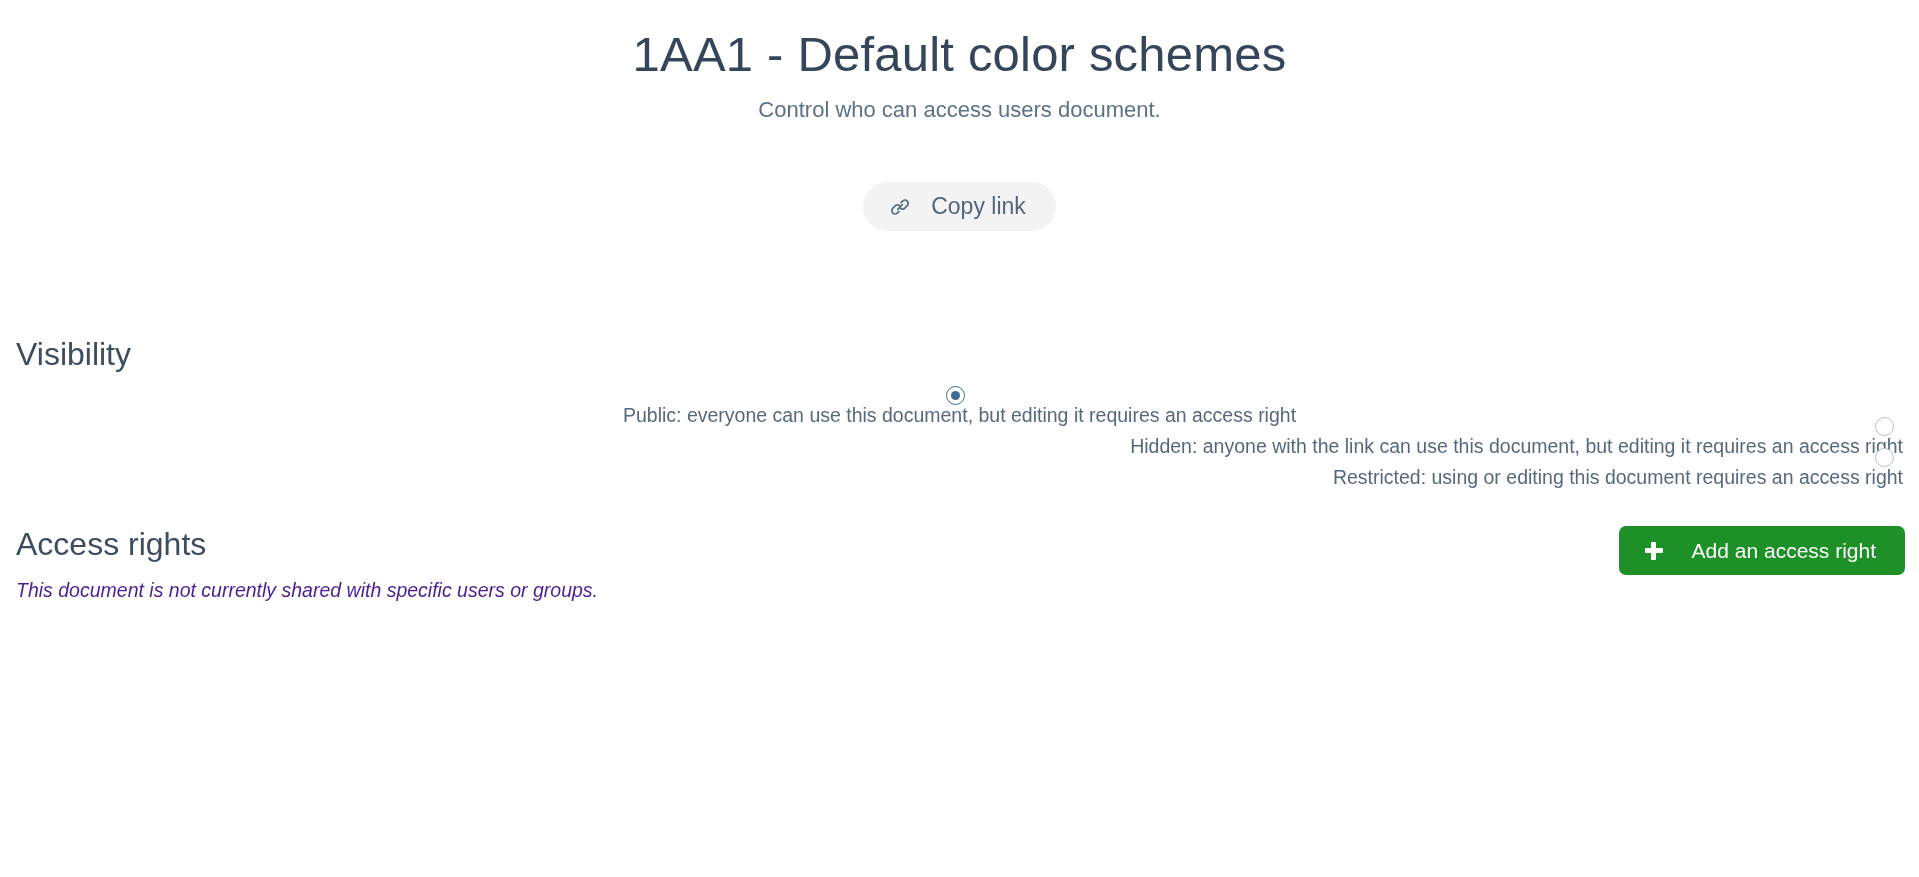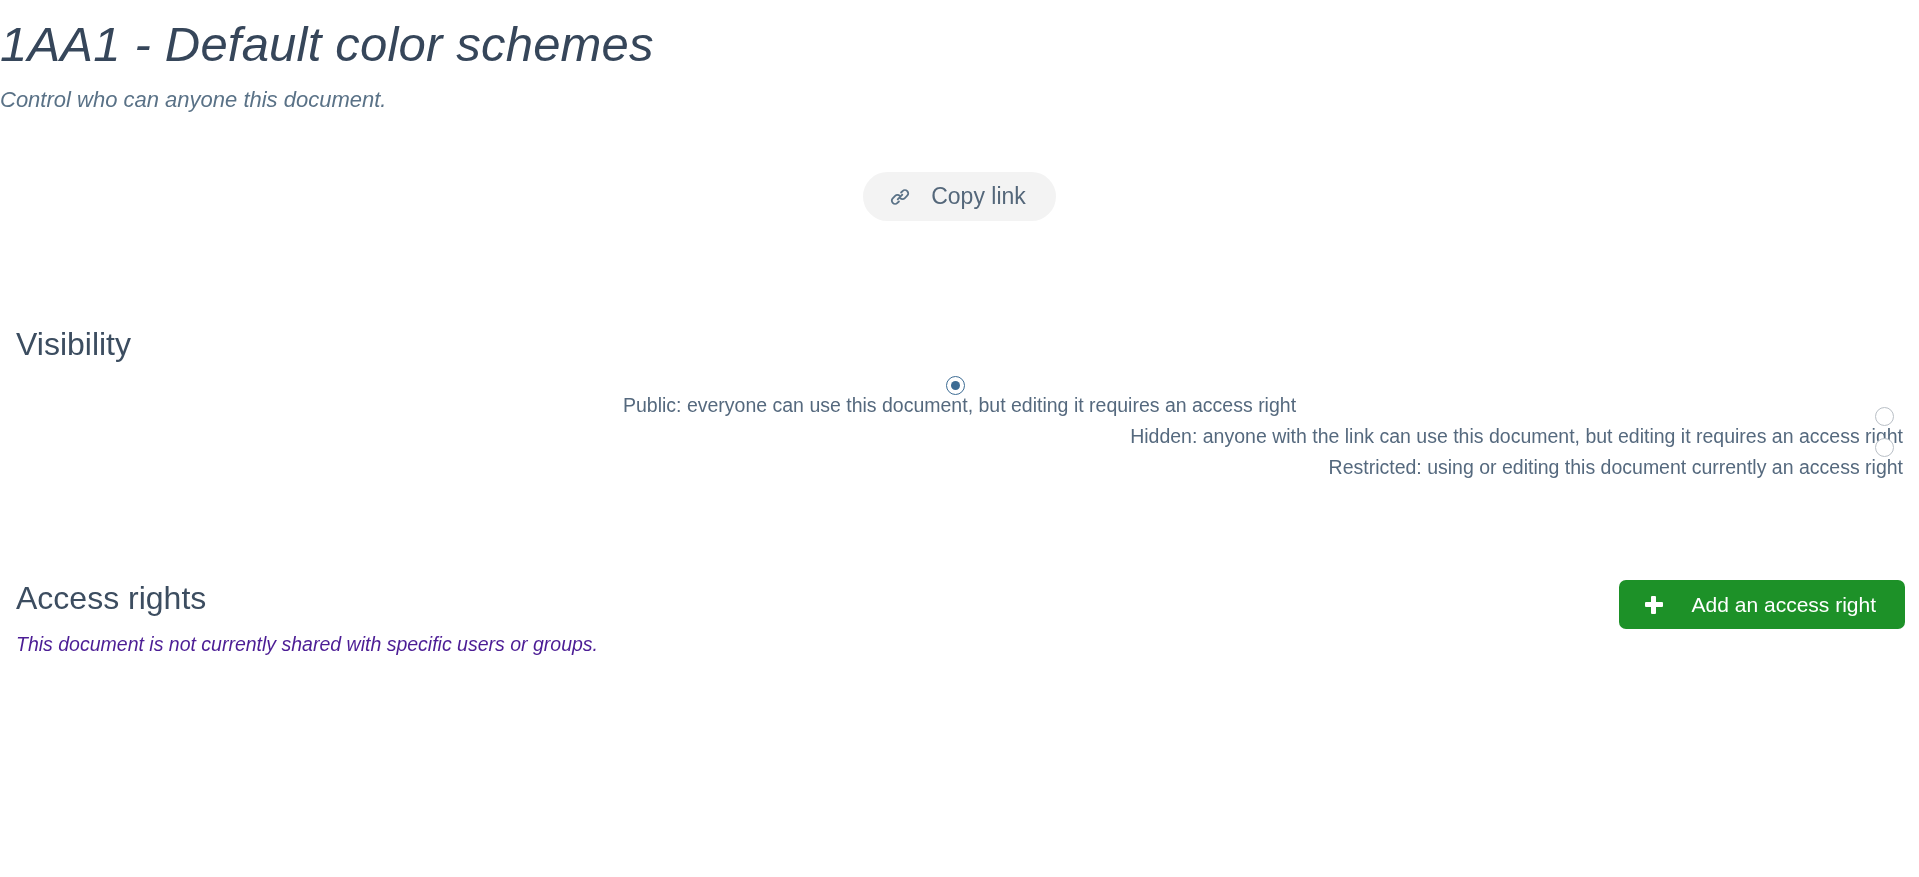--- a/index.html
+++ b/index.html
@@ -13,23 +13,22 @@
     height: 877px;
     font-family: "Liberation Sans", sans-serif;
     color: #4a5a6a;
     overflow: hidden;
     position: relative;
   }
 
   
   .header {
     width: 100%;
-    text-align: left;
-    padding-top: 18px;
-    font-style: italic;
+    text-align: center;
+    padding-top: 28px;
   }
   .page-title {
     font-size: 49px;
     font-weight: 400;
     line-height: 1.08;
     color: #36465a;
     margin: 0;
     letter-spacing: 0.2px;
   }
   .page-subtitle {
@@ -116,21 +115,21 @@
   }
   .radio-label {
     font-size: 19.5px;
     color: #55697e;
     line-height: 1.1;
     white-space: nowrap;
   }
 
   
   #access-section {
-    margin-top: 112px;
+    margin-top: 48px;
     position: relative;
     min-height: 90px;
   }
   .access-head {
     display: flex;
     align-items: flex-start;
     justify-content: space-between;
   }
   .empty-note {
     font-size: 19.5px;
@@ -175,21 +174,21 @@
     border-radius: 1px;
   }
   .plus-icon::before { width: 18px; height: 5.2px; left: 0; top: 6.4px; }
   .plus-icon::after  { height: 18px; width: 5.2px; top: 0; left: 6.4px; }
 </style>
 </head>
 <body>
 
 <div class="header">
   <h1 class="page-title">1AA1 - Default color schemes</h1>
-  <p class="page-subtitle">Control who can anyone this document.</p>
+  <p class="page-subtitle">Control who can access users document.</p>
 </div>
 
 <div class="copy-link-row">
   <button class="copy-link-btn">
     <span class="link-icon">
       <svg width="22" height="22" viewBox="0 0 24 24" fill="none" stroke="#5a7287" stroke-width="2" stroke-linecap="round" stroke-linejoin="round">
         <path d="M9.5 14.5l5-5"></path>
         <path d="M13.2 7.1l1.6-1.6a3.6 3.6 0 0 1 5.1 5.1l-2.6 2.6a3.6 3.6 0 0 1-5.1 0"></path>
         <path d="M10.8 16.9l-1.6 1.6a3.6 3.6 0 0 1-5.1-5.1l2.6-2.6a3.6 3.6 0 0 1 5.1 0"></path>
       </svg>
@@ -208,21 +207,21 @@
       <span class="radio-label">Public: everyone can use this document, but editing it requires an access right</span>
     </label>
 
     <label class="radio-row">
       <span class="radio-mark"></span>
       <span class="radio-label">Hidden: anyone with the link can use this document, but editing it requires an access right</span>
     </label>
 
     <label class="radio-row">
       <span class="radio-mark"></span>
-      <span class="radio-label">Restricted: using or editing this document currently an access right</span>
+      <span class="radio-label">Restricted: using or editing this document requires an access right</span>
     </label>
 
   </div>
 </div>
 
 <div class="section" id="access-section">
   <div class="access-head">
     <h2 class="section-title">Access rights</h2>
   </div>
   <p class="empty-note">This document is not currently shared with specific users or groups.</p>

